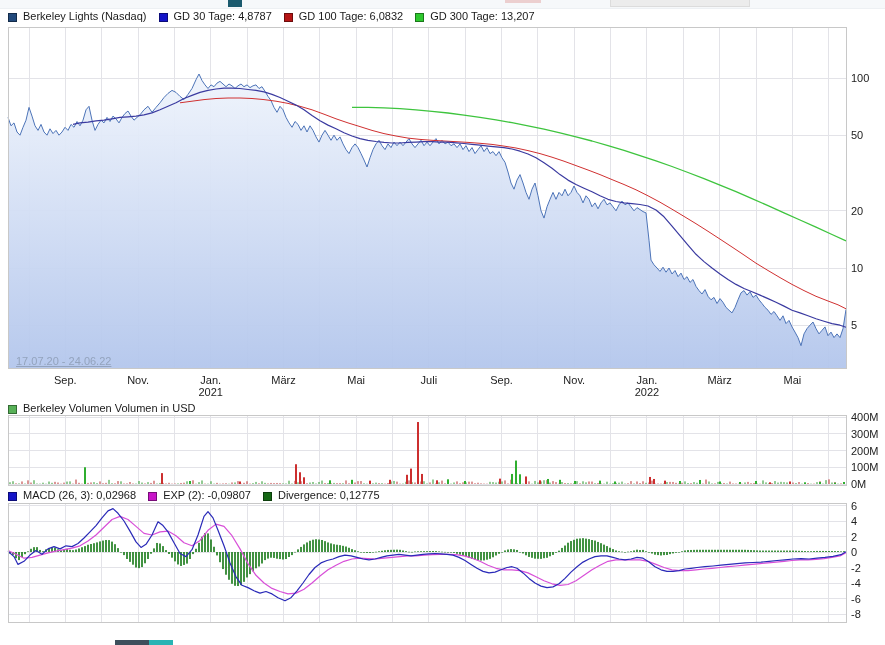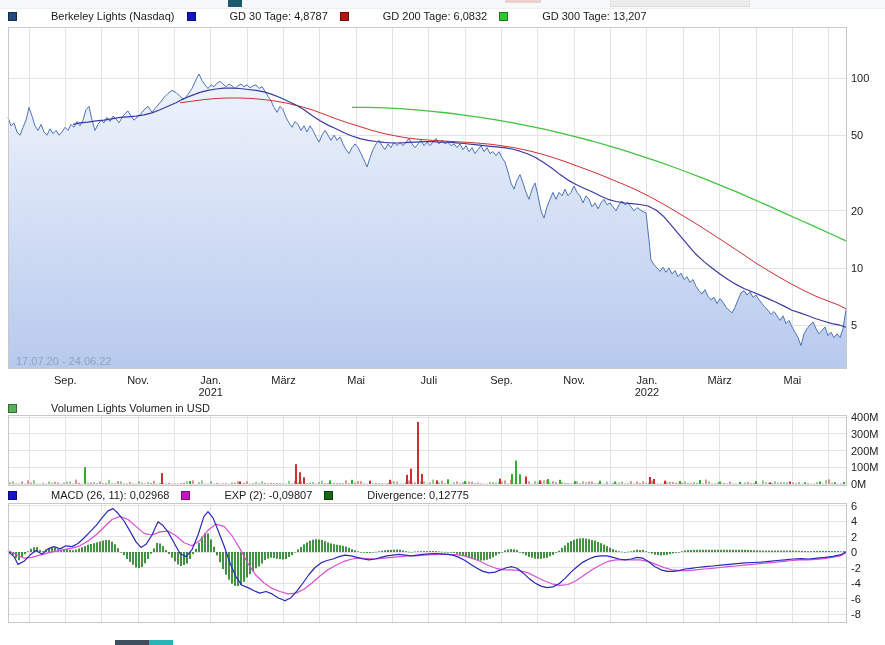--- a/index.html
+++ b/index.html
@@ -9,23 +9,23 @@
              border-bottom:1px solid #edf0f3;}
   .frag{position:absolute;top:0;}
   .frag-teal{left:228px;width:14px;height:7px;}
   .frag-pink{left:505px;width:36px;height:3px;background:#eccfcf;}
   .frag-gray{left:610px;width:138px;height:6px;background:#ececec;border:1px solid #dcdcdc;border-top:none;}
   .legend{position:absolute;left:8px;display:flex;align-items:center;gap:12px;
           font-size:11px;color:#1a1a1a;white-space:nowrap;}
   .legend-main{top:10px;}
   .legend-volume{top:402px;}
   .legend-macd{top:489px;}
-  .legend .item{display:flex;align-items:center;gap:28px;}
+  .legend .item{display:flex;align-items:flex-end;}
   .swatch{width:9px;height:9px;margin-right:6px;border:1px solid rgba(0,0,0,.4);box-sizing:border-box;}
-  .watermark{position:absolute;left:16px;top:355px;font-size:11px;color:#93a3bd;}
+  .watermark{position:absolute;left:16px;top:355px;font-size:11px;color:#93a3bd;text-decoration:underline;}
   svg{position:absolute;left:0;top:0;}
   .bottom-frag{position:absolute;left:115px;top:640px;width:58px;height:5px;display:flex;}
   .bottom-frag span{display:block;height:5px;}
   .bf-left{width:34px;}
   .bf-right{width:24px;}
 </style>
 </head>
 <body>
 
 <div class="top-strip">
@@ -38,39 +38,39 @@
   <span class="item">
     <span class="swatch" style="background: rgb(34, 74, 124);"></span>
     <span>Berkeley Lights (Nasdaq)</span>
   </span>
   <span class="item">
     <span class="swatch" style="background: rgb(21, 21, 200);"></span>
     <span>GD 30 Tage: 4,8787</span>
   </span>
   <span class="item">
     <span class="swatch" style="background: rgb(181, 21, 21);"></span>
-    <span>GD 200 Tage: 6,0832</span>
+    <span>GD 100 Tage: 6,0832</span>
   </span>
   <span class="item">
     <span class="swatch" style="background: rgb(46, 200, 46);"></span>
     <span>GD 300 Tage: 13,207</span>
   </span>
 </div>
 
 <div class="legend legend-volume">
   <span class="item">
     <span class="swatch" style="background: rgb(88, 177, 88);"></span>
-    <span>Volumen Lights Volumen in USD</span>
+    <span>Berkeley Volumen Volumen in USD</span>
   </span>
 </div>
 
 <div class="legend legend-macd">
   <span class="item">
     <span class="swatch" style="background: rgb(21, 21, 200);"></span>
-    <span>MACD (26, 11): 0,02968</span>
+    <span>MACD (26, 3): 0,02968</span>
   </span>
   <span class="item">
     <span class="swatch" style="background: rgb(200, 21, 200);"></span>
     <span>EXP (2): -0,09807</span>
   </span>
   <span class="item">
     <span class="swatch" style="background: rgb(21, 104, 21);"></span>
     <span>Divergence: 0,12775</span>
   </span>
 </div>

